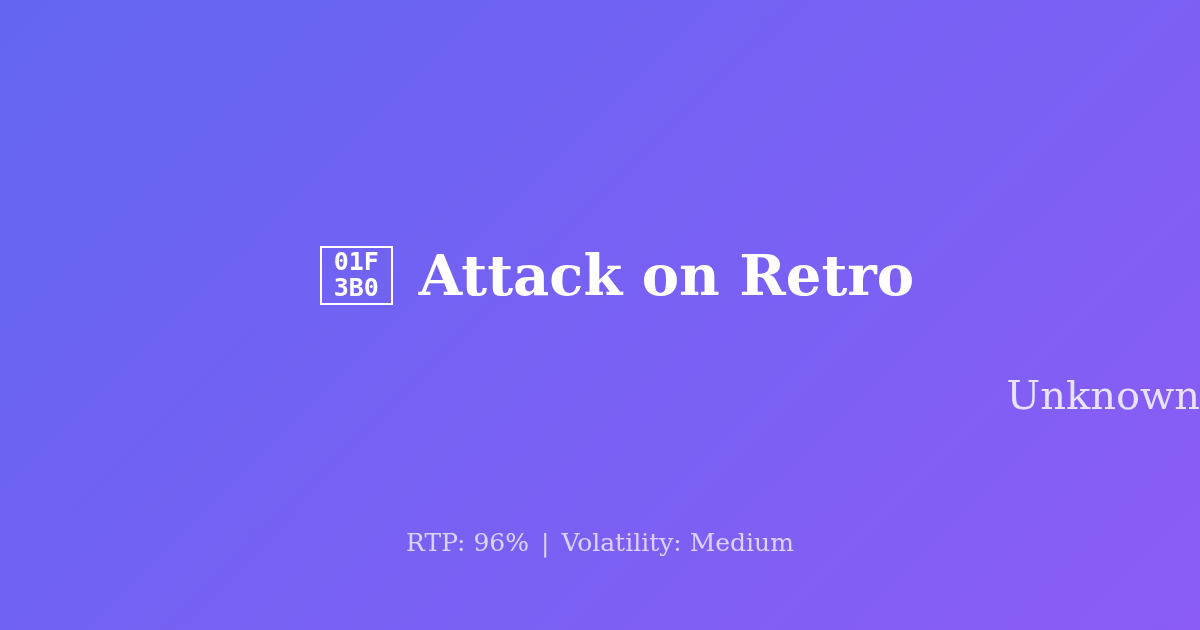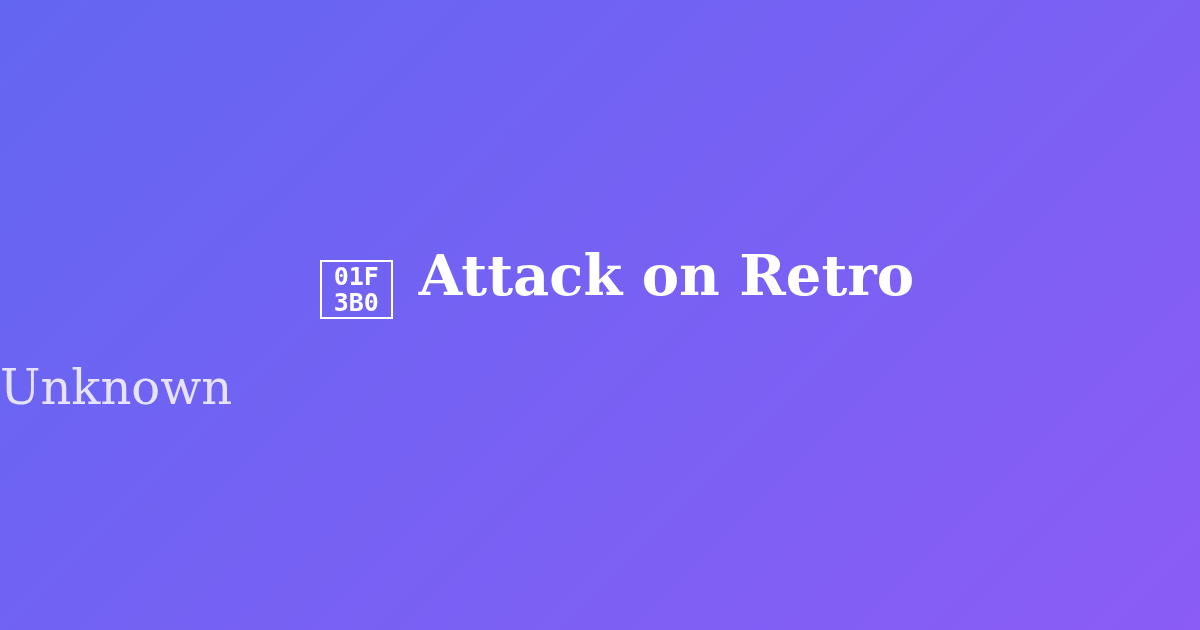--- a/index.html
+++ b/index.html
@@ -27,21 +27,21 @@
   }
 
   
   .title-row {
     position: absolute;
     top: 231px;
     left: 0;
     right: 0;
     height: 88px;
     display: flex;
-    align-items: flex-end;
+    align-items: center;
     justify-content: center;
     gap: 26px;
     white-space: nowrap;
     padding-left: 34px;
   }
 
   .title-emoji {
     display: inline-flex;
     flex-direction: column;
     align-items: center;
@@ -68,27 +68,27 @@
     font-weight: 700;
     font-size: 56px;
     line-height: 88px;
     color: #ffffff;
     letter-spacing: 0px;
   }
 
   
   .subtitle {
     position: absolute;
-    top: 363px;
+    top: 371px;
     left: 0;
     right: 0;
-    text-align: left;
+    text-align: right;
     font-family: "DejaVu Serif", "Liberation Serif", serif;
     font-weight: 400;
-    font-size: 48px;
+    font-size: 40px;
     line-height: 48px;
     color: rgba(255, 255, 255, 0.82);
   }
 
   
   .meta {
     position: absolute;
     top: 527px;
     left: 0;
     right: 0;
@@ -115,14 +115,21 @@
       <span class="cp-line">01F</span>
       <span class="cp-line">3B0</span>
     </span>
 
     <span class="title-text">Attack on Retro</span>
 
   </div>
 
   <div class="subtitle">Unknown</div>
 
+  <div class="meta">
+    <span>RTP:</span>
+    <span>96%</span>
+    <span class="sep">|</span>
+    <span>Volatility:</span>
+    <span>Medium</span>
+  </div>
 
 </div>
 
 </body></html>

